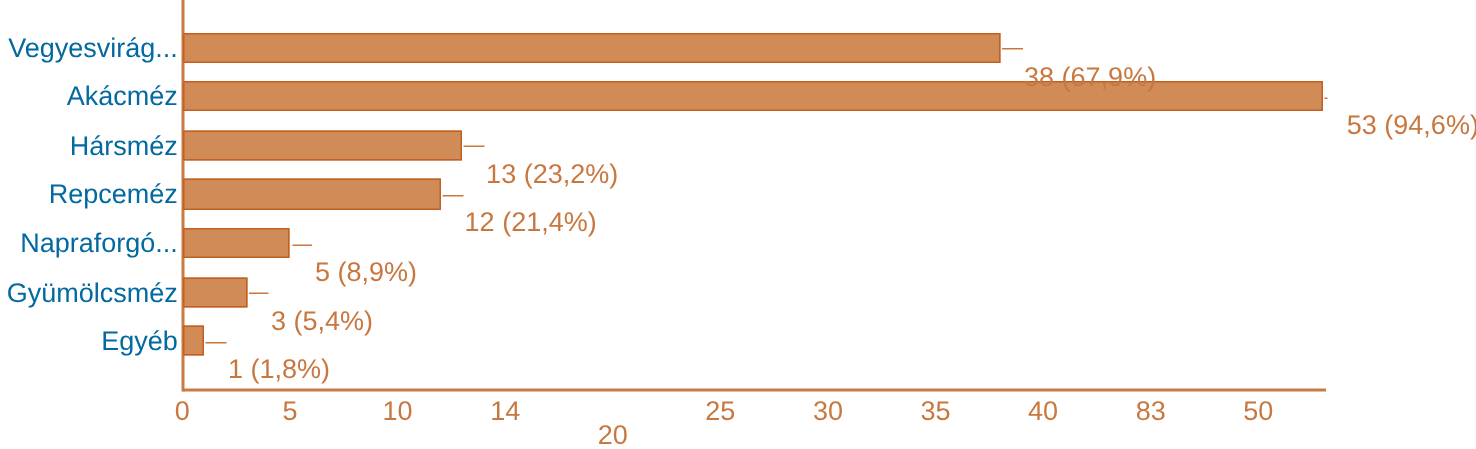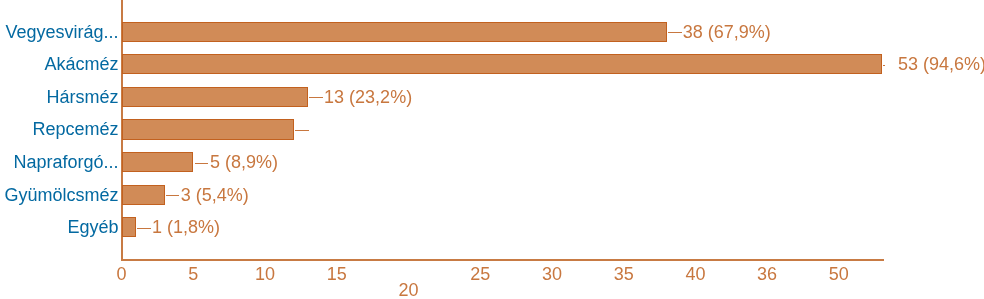--- a/index.html
+++ b/index.html
@@ -20,21 +20,21 @@
   .catlabel{position:absolute;right:865.5px;text-align:right;white-space:nowrap;
             font-size:18px;line-height:1;color:#0369a1;margin-left:14px;}
 
   
   .bar{position:absolute;left:121.6px;height:21px;box-sizing:border-box;
        background:#d18b57;border:1px solid #c2611f;}
 
   
   .leader{position:absolute;height:1px;background:#c8773f;}
   .valtxt{position:absolute;font-size:18px;line-height:1;color:#c8773f;
-          white-space:nowrap;}
+          white-space:nowrap;margin-top:19px;}
 
   
   .tick{position:absolute;top:265px;width:40px;text-align:center;
         font-size:18px;line-height:1;color:#c8773f;}
 
   
   .r0{top:20.9px}  .r1{top:53.55px} .r2{top:86.2px}  .r3{top:118.85px}
   .r4{top:151.5px} .r5{top:184.15px} .r6{top:216.8px}
   .t0{top:22.4px}  .t1{top:55.05px} .t2{top:87.7px}  .t3{top:120.35px}
   .t4{top:153px}   .t5{top:185.65px} .t6{top:218.3px}
@@ -86,29 +86,30 @@
   <div class="leader l1 ld1" style="left: 883.085px; width: 1.515px; top: 64.78px; background: rgb(200, 119, 63);"></div>
   <div class="leader l2 ld2" style="left: 309.285px; width: 13.6px; top: 97.36px; background: rgb(200, 119, 63);"></div>
   <div class="leader l3 ld3" style="left: 294.94px; width: 13.6px; top: 129.94px; background: rgb(200, 119, 63);"></div>
   <div class="leader l4 ld4" style="left: 194.525px; width: 13.6px; top: 162.52px; background: rgb(200, 119, 63);"></div>
   <div class="leader l5 ld5" style="left: 165.835px; width: 13.6px; top: 195.1px; background: rgb(200, 119, 63);"></div>
   <div class="leader l6 ld6" style="left: 137.145px; width: 13.6px; top: 227.68px; background: rgb(200, 119, 63);"></div>
 
   <div class="valtxt t0 vx0" style="left: 682.71px; top: 22.7px;">38 (67,9%)</div>
   <div class="valtxt t1 vx1" style="left: 897.885px; top: 55.28px;">53 (94,6%)</div>
   <div class="valtxt t2 vx2" style="left: 324.085px; top: 87.86px;">13 (23,2%)</div>
+  <div class="valtxt t3 vx3" style="left: 309.74px; top: 120.44px;">12 (21,4%)</div>
   <div class="valtxt t4 vx4" style="left: 210px; top: 153.02px;">5 (8,9%)</div>
   <div class="valtxt t5 vx5" style="left: 180.635px; top: 185.6px;">3 (5,4%)</div>
   <div class="valtxt t6 vx6" style="left: 151.945px; top: 218.18px;">1 (1,8%)</div>
 
   <div class="tick x0" style="left: 101.6px;">0</div>
   <div class="tick x1" style="left: 173.325px;">5</div>
   <div class="tick x2" style="left: 245.05px;">10</div>
-  <div class="tick x3" style="left: 316.775px;">15</div>
+  <div class="tick x3" style="left: 316.775px;">14</div>
   <div class="tick x4" style="left: 388.5px; margin-top: 16px;">20</div>
   <div class="tick x5" style="left: 460.225px;">25</div>
   <div class="tick x6" style="left: 531.95px;">30</div>
   <div class="tick x7" style="left: 603.675px;">35</div>
   <div class="tick x8" style="left: 675.4px;">40</div>
-  <div class="tick x9" style="left: 747.125px;">36</div>
+  <div class="tick x9" style="left: 747.125px;">83</div>
   <div class="tick x10" style="left: 818.85px;">50</div>
 
 </div>
 
 </body></html>

